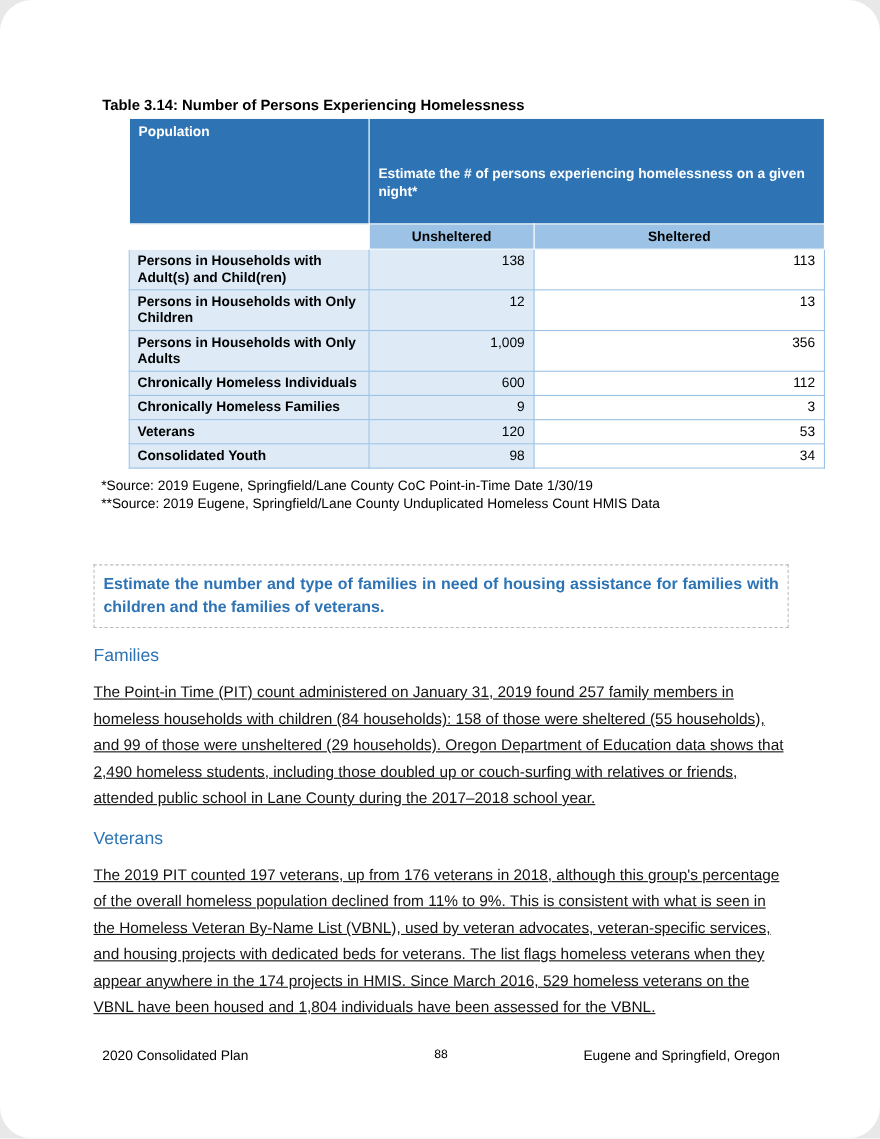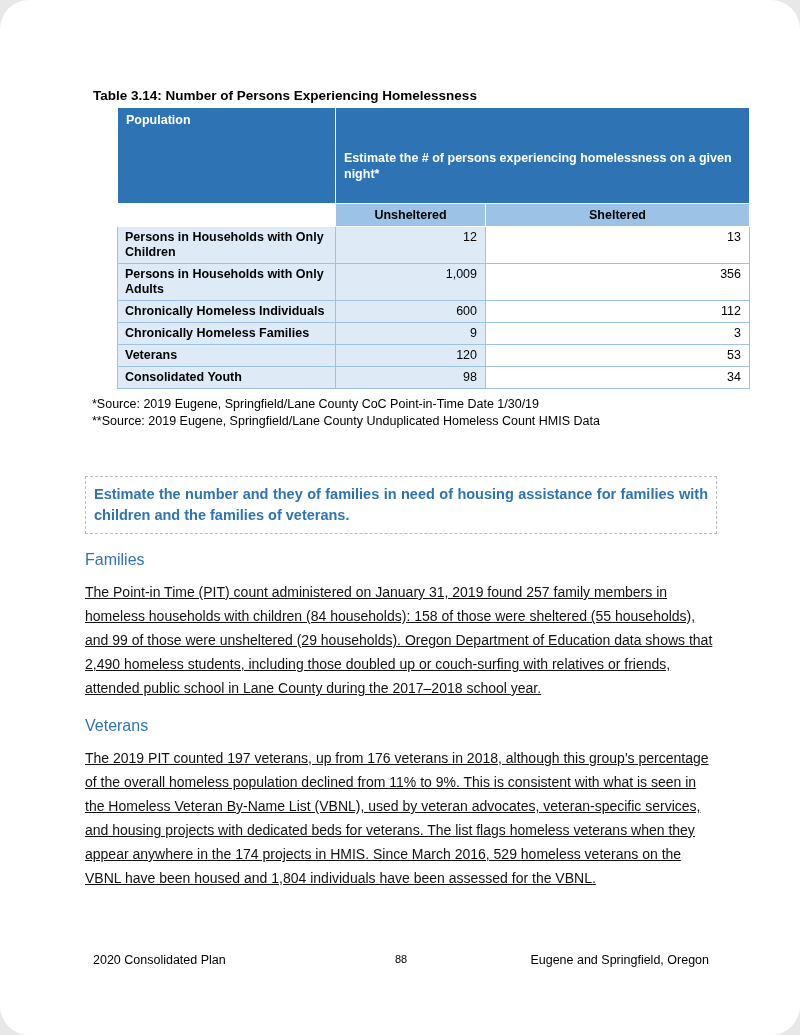--- a/index.html
+++ b/index.html
@@ -80,20 +80,25 @@
         <tr>
           <td class="hdr-pop">Population</td>
           <td class="hdr-est" colspan="2">Estimate the # of persons experiencing homelessness on a given night*</td>
         </tr>
         <tr>
           <td class="sub-empty"></td>
           <td class="sub-col">Unsheltered</td>
           <td class="sub-col">Sheltered</td>
         </tr>
         <tr>
+          <td class="lbl">Persons in Households with Adult(s) and Child(ren)</td>
+          <td class="num-a">138</td>
+          <td class="num-b">113</td>
+        </tr>
+        <tr>
           <td class="lbl">Persons in Households with Only Children</td>
           <td class="num-a">12</td>
           <td class="num-b">13</td>
         </tr>
         <tr>
           <td class="lbl">Persons in Households with Only Adults</td>
           <td class="num-a">1,009</td>
           <td class="num-b">356</td>
         </tr>
         <tr>
@@ -117,21 +122,21 @@
           <td class="num-b">34</td>
         </tr>
       </tbody>
     </table>
 
     <div class="footnotes">
       <div class="footnote">*Source: 2019 Eugene, Springfield/Lane County CoC Point-in-Time Date 1/30/19</div>
       <div class="footnote">**Source: 2019 Eugene, Springfield/Lane County Unduplicated Homeless Count HMIS Data</div>
     </div>
 
-    <div class="question-box">Estimate the number and they of families in need of housing assistance for families with children and the families of veterans.</div>
+    <div class="question-box">Estimate the number and type of families in need of housing assistance for families with children and the families of veterans.</div>
 
     <div class="section-heading">Families</div>
     <div class="body-para">The Point-in Time (PIT) count administered on January 31, 2019 found 257 family members in homeless households with children (84 households): 158 of those were sheltered (55 households), and 99 of those were unsheltered (29 households). Oregon Department of Education data shows that 2,490 homeless students, including those doubled up or couch-surfing with relatives or friends, attended public school in Lane County during the 2017–2018 school year.</div>
 
     <div class="section-heading">Veterans</div>
     <div class="body-para">The 2019 PIT counted 197 veterans, up from 176 veterans in 2018, although this group's percentage of the overall homeless population declined from 11% to 9%. This is consistent with what is seen in the Homeless Veteran By-Name List (VBNL), used by veteran advocates, veteran-specific services, and housing projects with dedicated beds for veterans. The list flags homeless veterans when they appear anywhere in the 174 projects in HMIS. Since March 2016, 529 homeless veterans on the VBNL have been housed and 1,804 individuals have been assessed for the VBNL.</div>
 
   </div>
 
   <div class="footer">

